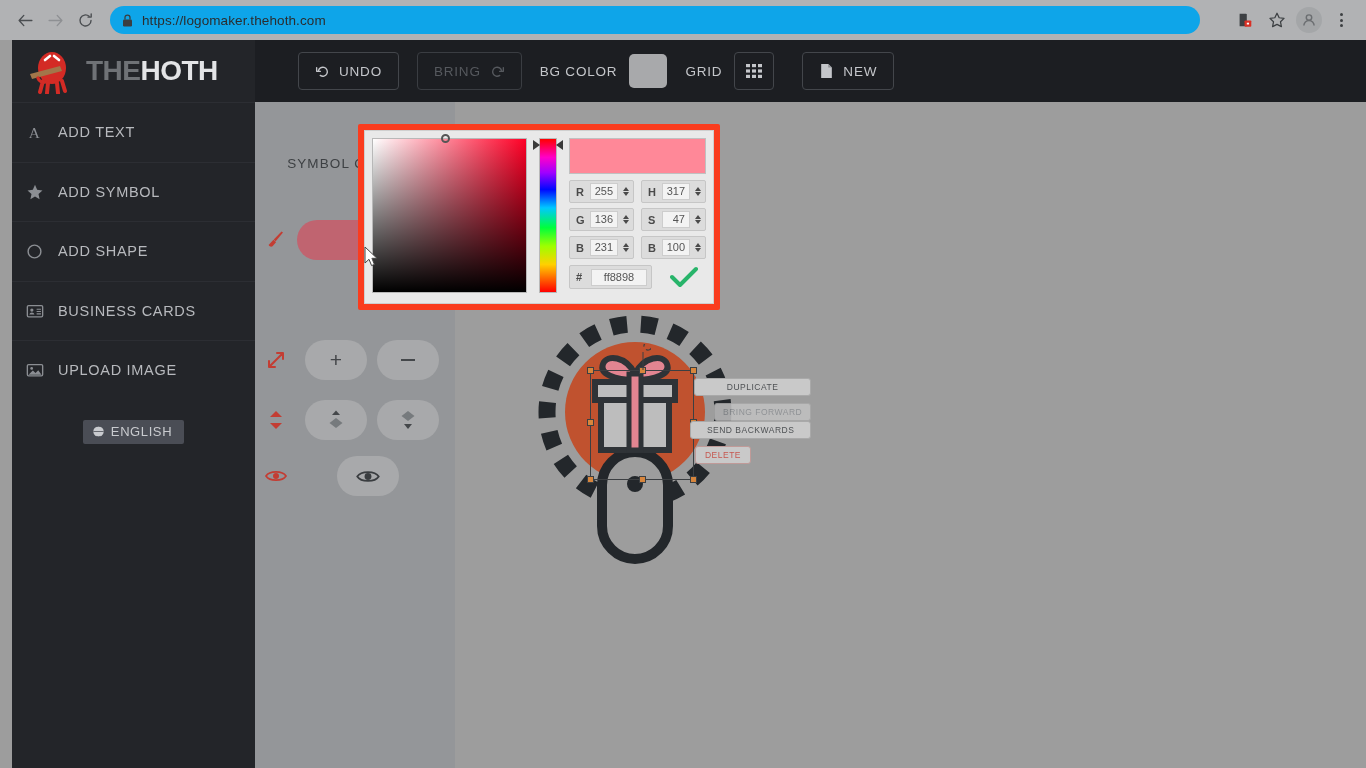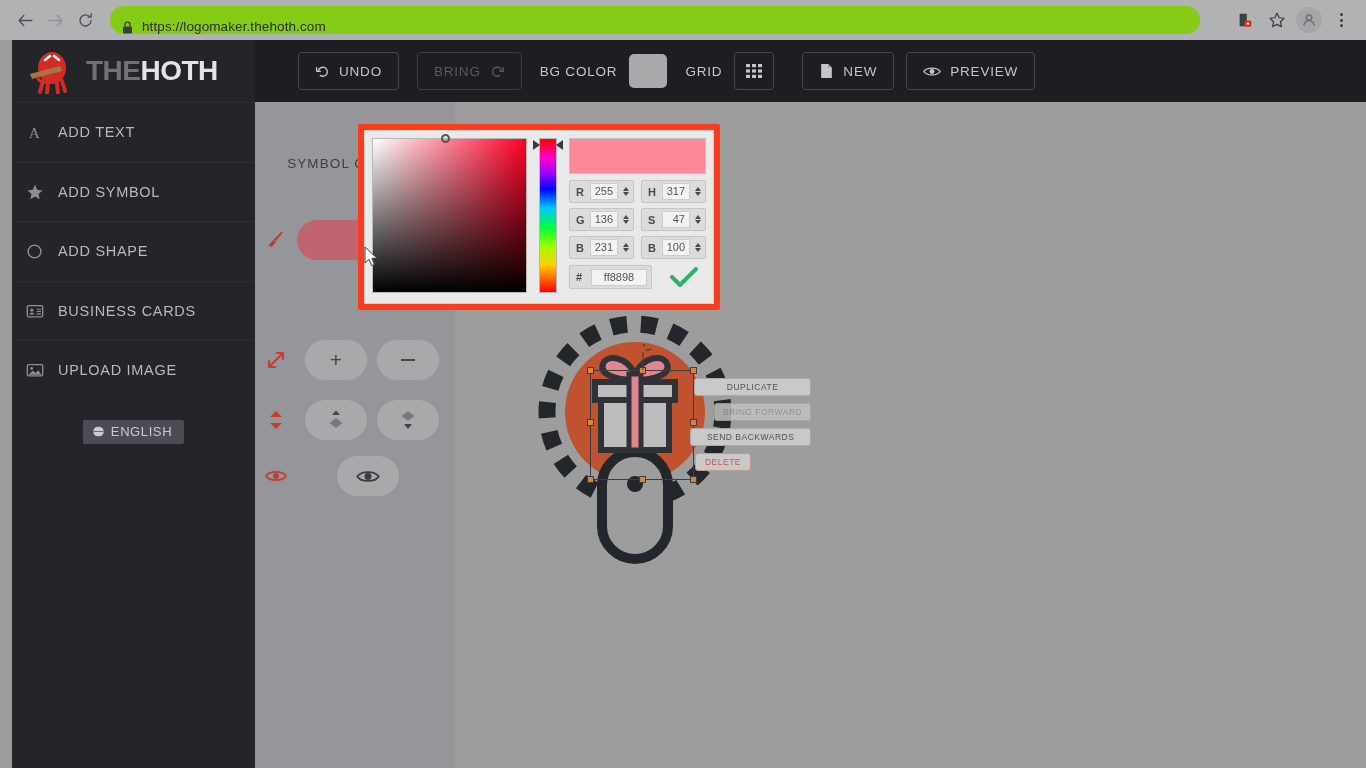--- a/index.html
+++ b/index.html
@@ -22,24 +22,24 @@
     width: 30px; height: 30px;
     display: flex; align-items: center; justify-content: center;
     color: #4a4d50; font-size: 17px;
     border-radius: 50%;
     flex: 0 0 auto;
   }
   .nav-btn.disabled { color: #8e9093; }
   .omnibox {
     flex: 1 1 auto;
     height: 28px;
-    background: #84cc16;
+    background: #0ea5e9;
     border-radius: 14px;
     margin: 0 8px 0 10px;
-    display: flex; align-items: flex-end;
+    display: flex; align-items: center;
     padding: 0 12px;
     max-width: 1090px;
   }
   .lock-icon { margin-right: 9px; display: flex; align-items: center; }
   .url-text {
     font-size: 13.5px; color: #2b2d2f;
     letter-spacing: .1px;
     white-space: nowrap;
   }
   .browser-right { display: flex; align-items: center; gap: 2px; margin-left: auto; }
@@ -467,27 +467,20 @@
     </div>
     <div style="width:28px"></div>
     <div class="tb-btn">
       <svg width="15" height="16" viewBox="0 0 16 18">
         <path d="M2 1 H10 L14 5 V17 H2 Z" fill="#c4c6ca"></path>
         <path d="M10 1 V5 H14" fill="#8e9094"></path>
       </svg>
       <span>NEW</span>
     </div>
     <div style="width:12px"></div>
-    <div class="tb-btn">
-      <svg width="18" height="13" viewBox="0 0 22 14">
-        <path d="M1 7 C4.5 1.5 17.5 1.5 21 7 C17.5 12.5 4.5 12.5 1 7 Z" fill="none" stroke="#c4c6ca" stroke-width="1.6"></path>
-        <circle cx="11" cy="7" r="3" fill="#c4c6ca"></circle>
-      </svg>
-      <span>PREVIEW</span>
-    </div>
     <div style="width:12px"></div>
   </div>
 
   <div class="options-panel">
     <div class="panel-title">SYMBOL OPTIONS</div>
 
     <div class="opt-row" style="top:118px">
       <span class="opt-icon">
         <svg width="20" height="20" viewBox="0 0 20 20">
           <path d="M17 2.5 L9.5 11.5 L7.8 9.6 L15.5 1.6 Z" fill="#c33d33"></path>
@@ -578,21 +571,21 @@
       <div class="handle" style="right:-4px;bottom:-4px"></div>
       <svg width="16" height="26" viewBox="0 0 16 26" style="position:absolute;left:44px;top:-27px">
         <path d="M8 26 V8" stroke="#3c3f42" stroke-width="1"></path>
         <path d="M11 5.5 A4 4 0 1 0 9 2.6" fill="none" stroke="#3c3f42" stroke-width="1.2"></path>
       </svg>
     </div>
 
     <div class="ctx" style="left:239px;top:276px">
       <div class="ctx-item">DUPLICATE</div>
       <div class="ctx-item disabled" style="margin-top:7px;margin-left:20px">BRING FORWARD</div>
-      <div class="ctx-item" style="margin-top:7px;margin-left:-4px">SEND BACKWARDS</div>
+      <div class="ctx-item" style="margin-left:-4px">SEND BACKWARDS</div>
       <div class="ctx-item danger" style="margin-top:7px;margin-left:1px;width:56px">DELETE</div>
     </div>
   </div>
 
   <div class="picker-outer">
     <div class="picker-inner">
 
       <div class="sv-area">
         <div class="sv-cursor"></div>
       </div>

